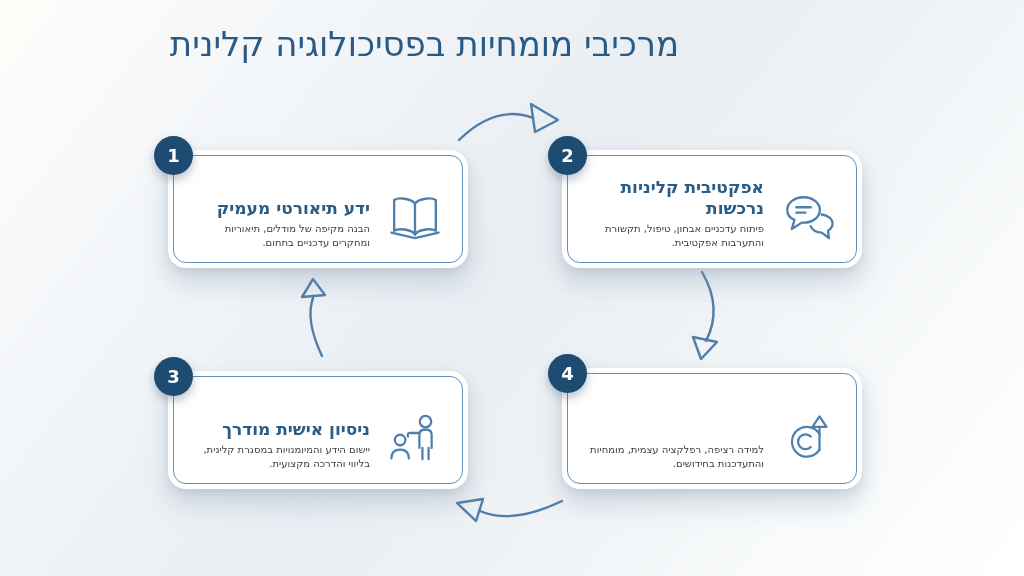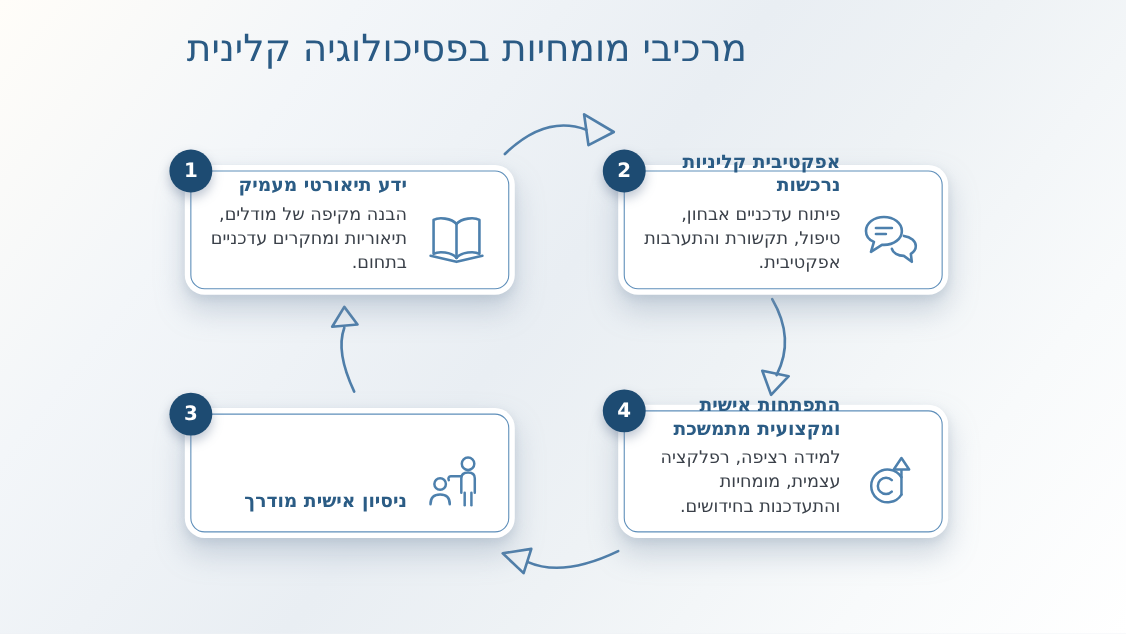--- a/index.html
+++ b/index.html
@@ -28,21 +28,21 @@
     border:1.6px solid #5f8fba;border-radius:13px;
     display:flex;align-items:flex-end;gap:14px;
     padding:8px 16px 12px 14px;direction:rtl;
   }
   .icon-box{flex:0 0 auto;width:62px;height:62px;display:flex;align-items:center;justify-content:center;}
   .text-block{flex:1 1 auto;text-align:right;direction:rtl;}
   .card-title{
     font-size:17px;font-weight:700;color:#2b5c85;line-height:1.22;margin-bottom:4px;
   }
   .card-body{
-    font-size:16px;color:#3a4049;line-height:1.38;
+    font-size:10px;color:#3a4049;line-height:1.38;
   }
   .badge{
     position:absolute;top:-14px;right:auto;left:-14px;width:39px;height:39px;
     background:#1d4b72;border-radius:50%;z-index:3;
     display:flex;align-items:center;justify-content:center;
     color:#ffffff;font-size:18px;font-weight:700;
     box-shadow:0 5px 10px rgba(90,110,140,0.40);
   }
   .arrows-overlay{position:absolute;inset:0;pointer-events:none;}
 </style>
@@ -128,40 +128,40 @@
             <path d="M37 41 V26 C37 22 40 20 44 20 C48 20 51 22 51 26 V41"></path>
             <path d="M37 24 H26 C24 24 23 26 24 28"></path>
             <path d="M40.5 41 V54"></path>
             <path d="M47.5 41 V54"></path>
             <circle cx="15" cy="32" r="6"></circle>
             <path d="M5 53 C5 46 9 43 15 43 C21 43 25 46 25 53"></path>
           </svg>
         </div>
         <div class="text-block">
           <div class="card-title">ניסיון אישית מודרך</div>
+          <div class="card-body">יישום הידע והמיומנויות במסגרת קלינית, בליווי והדרכה מקצועית.</div>
         </div>
       </div>
     </div>
   </div>
 
   <div class="card-wrap" style="left:562px;top:368px;height:121px;">
     <div class="badge">
       <span>4</span>
     </div>
     <div class="card">
       <div class="card-inner">
         <div class="icon-box">
           <svg width="56" height="56" viewBox="0 0 64 64" fill="none" stroke="#4d80ad" stroke-width="2.6" stroke-linecap="round" stroke-linejoin="round">
             <path d="M44 25 A17 17 0 1 0 44 43"></path>
             <path d="M34 28 A8.5 8.5 0 1 0 34 40"></path>
             <path d="M44 43 V17"></path>
             <polygon points="36,17 44,5 52,17" fill="#ffffff"></polygon>
           </svg>
         </div>
         <div class="text-block">
-          <div class="card-title">התפתחות אישית ומקצועית מתמשכת</div>
           <div class="card-body">למידה רציפה, רפלקציה עצמית, מומחיות והתעדכנות בחידושים.</div>
         </div>
       </div>
     </div>
   </div>
 
 </div>
 
 </body></html>

